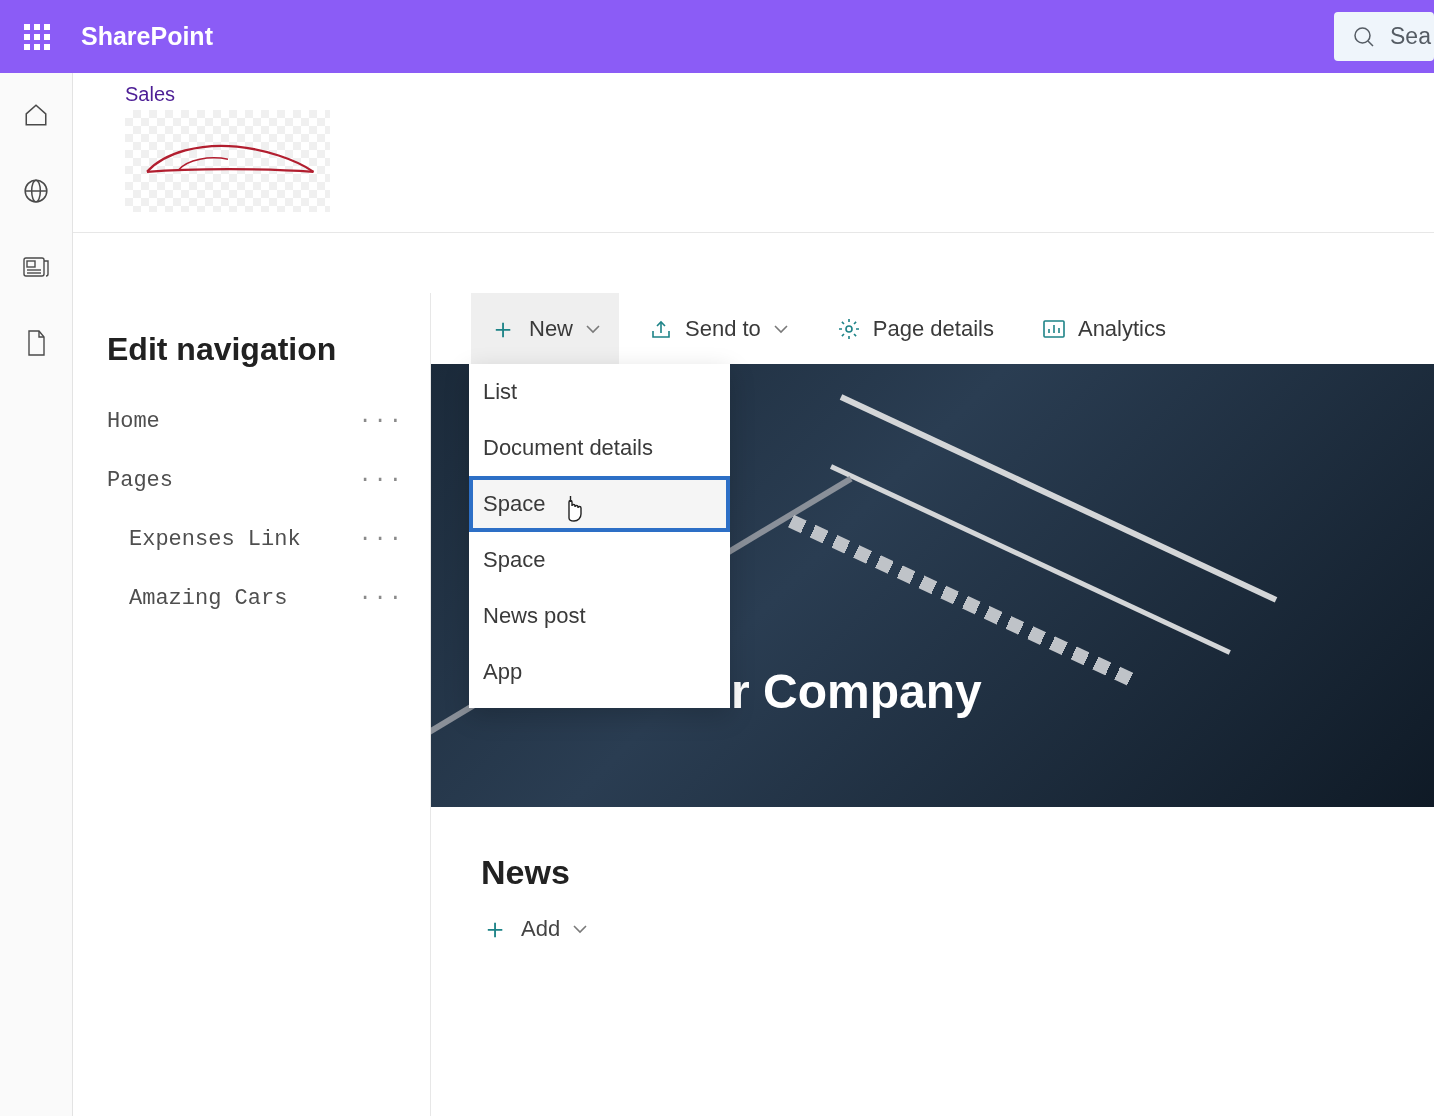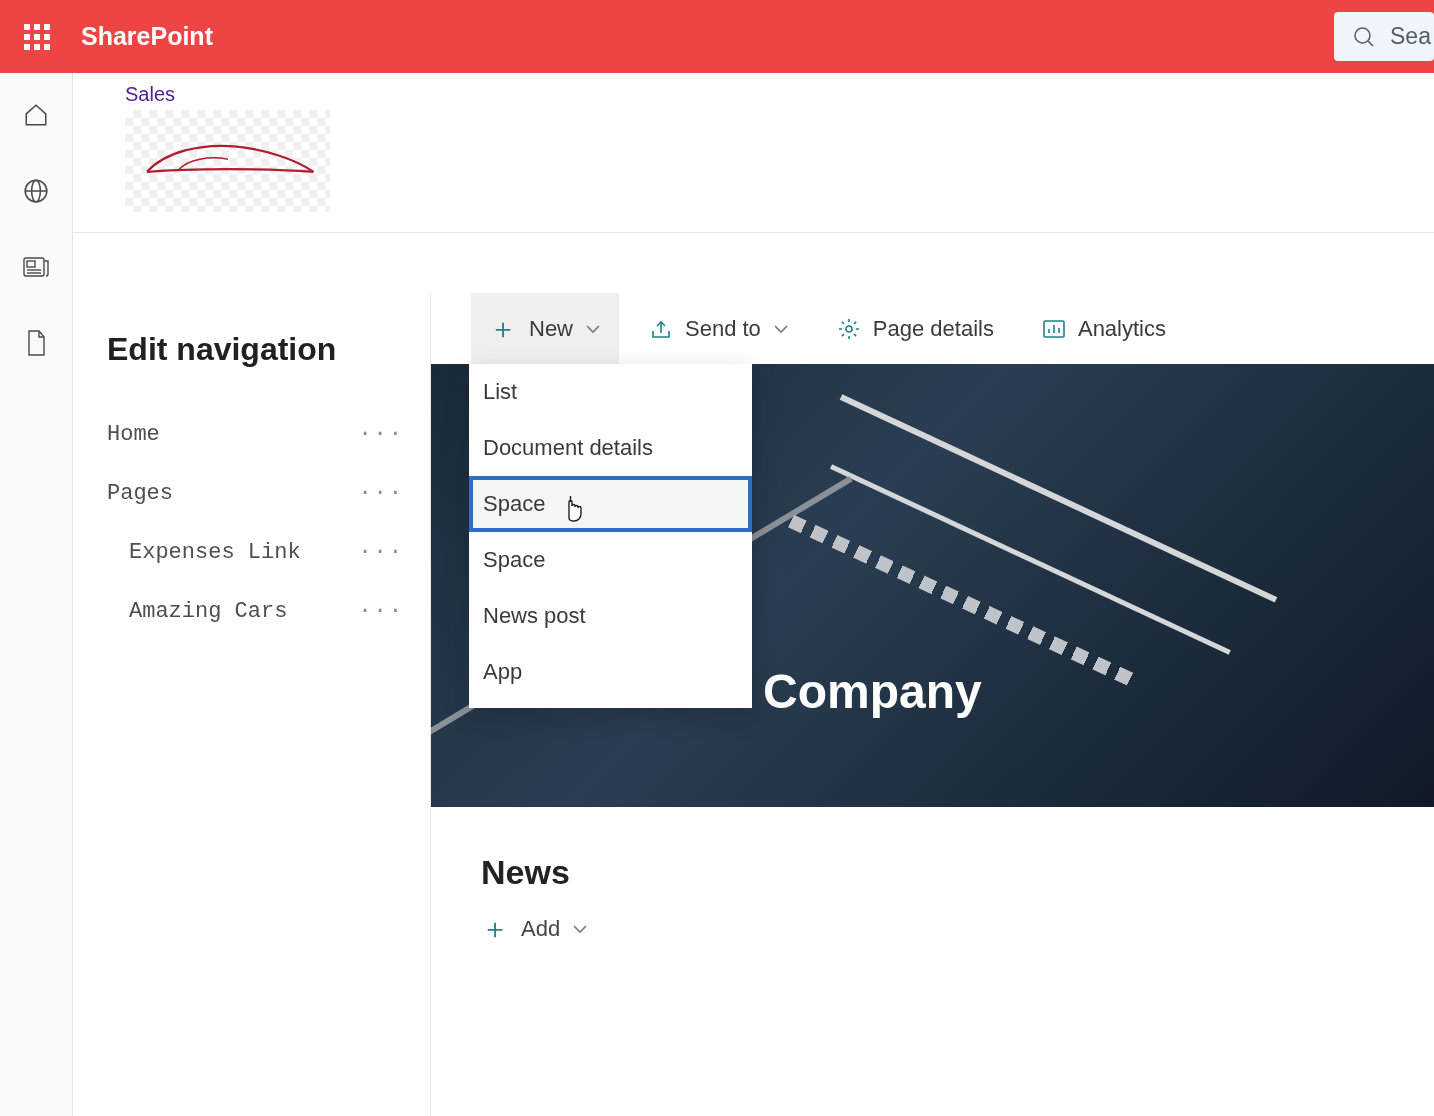--- a/index.html
+++ b/index.html
@@ -8,21 +8,21 @@
       background: #fff;
       width: 1434px;
       height: 1116px;
       overflow: hidden;
       position: relative;
     }
     
     
     .header-bar {
       height: 73px;
-      background: #ef4444;
+      background: #8b5cf6;
       display: flex;
       align-items: center;
       position: relative;
       width: 100%;
     }
     .waffle {
       width: 73px;
       height: 73px;
       display: flex;
       align-items: center;
@@ -126,21 +126,21 @@
     .nav-panel {
       width: 358px;
       border-right: 1px solid #e7e7e7;
       padding: 38px 20px 0 34px;
       background: #fff;
     }
     .nav-title {
       font-size: 32px;
       font-weight: 600;
       color: #212121;
-      margin-bottom: 37px;
+      margin-bottom: 24px;
     }
     .nav-item {
       display: flex;
       align-items: flex-start;
       justify-content: space-between;
       padding: 17px 0;
       cursor: pointer;
       font-family: Liberation Mono, monospace;
     }
     .nav-item-label {
@@ -207,21 +207,21 @@
       color: #fff;
       font-size: 48px;
       font-weight: 700;
     }
 
     
     .dropdown {
       position: absolute;
       left: 38px;
       top: 71px;
-      width: 283px;
+      width: 261px;
       background: #fff;
       box-shadow: 0 8px 24px rgba(0,0,0,0.18);
       z-index: 20;
       padding-bottom: 8px;
     }
     .dd-item {
       height: 56px;
       display: flex;
       align-items: center;
       padding-left: 14px;

